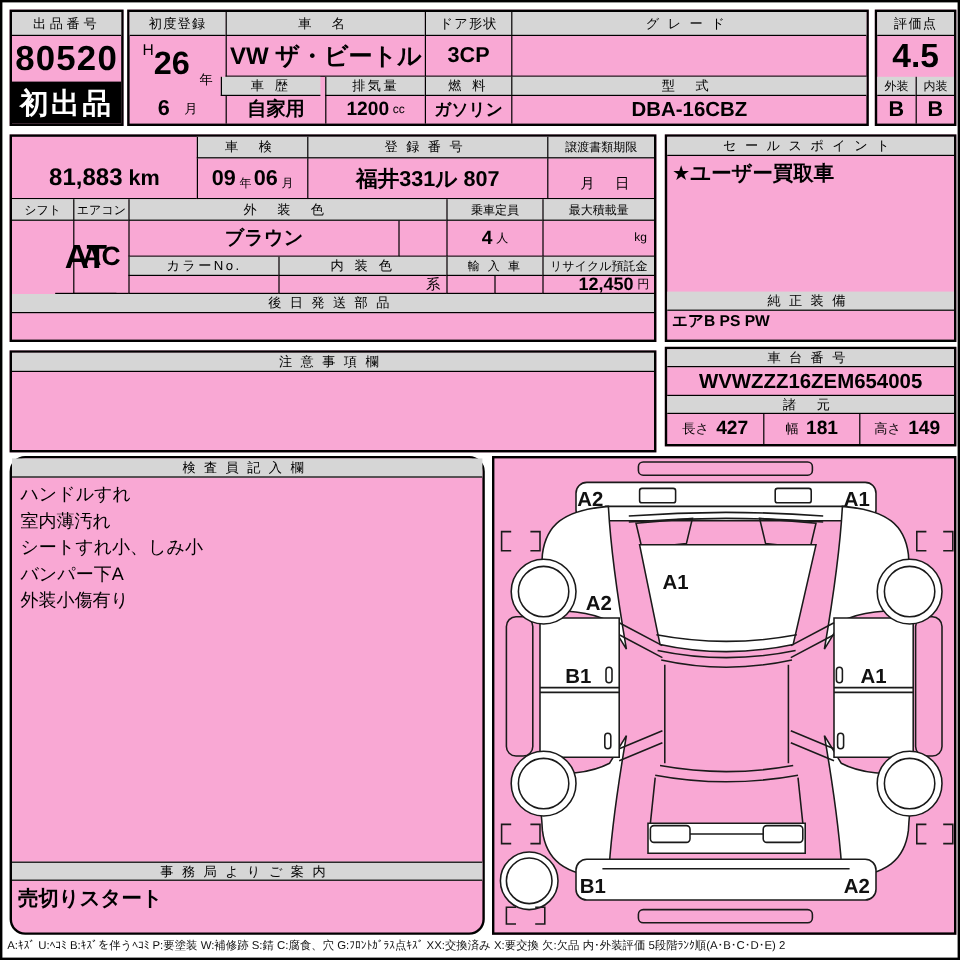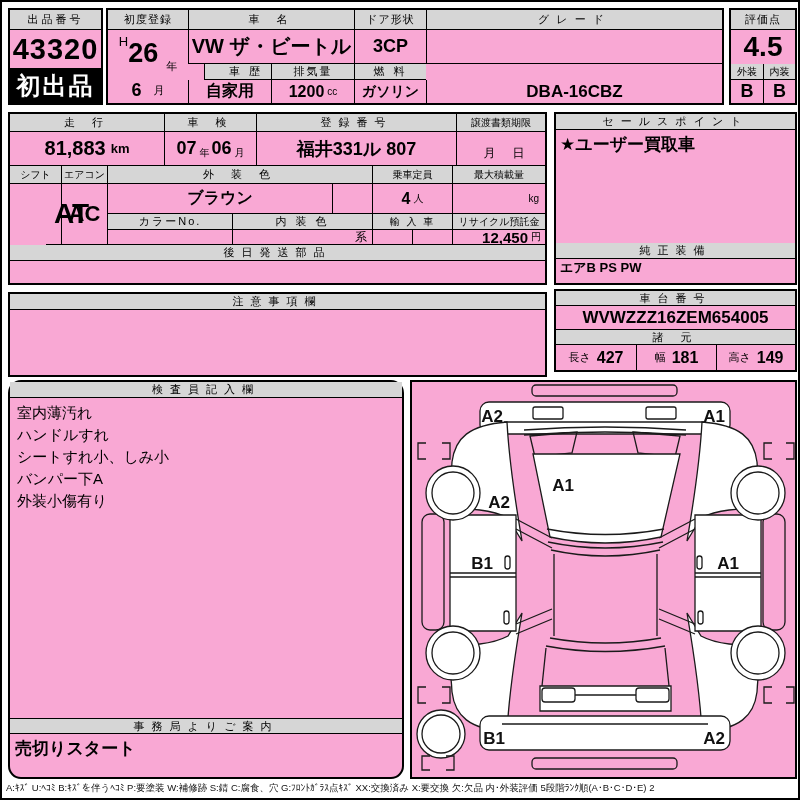--- a/index.html
+++ b/index.html
@@ -27,77 +27,77 @@
   svg *{vector-effect:non-scaling-stroke;}
   .legend{position:absolute;left:4px;top:780px;width:792px;font-size:9.5px;white-space:nowrap;overflow:hidden;color:#111;}
 </style>
 </head>
 <body>
 
 <div class="sheet">
 
   <div class="box" style="left:6px;top:6px;width:95px;height:97px;">
     <div class="c hd bb" style="left:0;top:0;width:91px;height:20px;">出品番号</div>
-    <div class="c" style="left:0;top:20px;width:91px;height:38px;font-size:29px;font-weight:600;letter-spacing:1px;">43320</div>
+    <div class="c" style="left:0;top:20px;width:91px;height:38px;font-size:29px;font-weight:600;letter-spacing:1px;">80520</div>
     <div class="c badge" style="left:0;top:58px;width:91px;height:35px;">初出品</div>
   </div>
 
   <div class="box" style="left:104px;top:6px;width:618px;height:97px;">
     <div class="c hd bb" style="left:0;top:0;width:80px;height:20px;letter-spacing:1px;">初度登録</div>
     <div class="c" style="left:0;top:20px;width:80px;height:47px;">
       <span style="font-size:13px;align-self:flex-start;margin-top:4px;">H</span>
         <span class="val" style="font-size:27px;">26</span>
         <span style="font-size:11px;align-self:flex-end;margin:0 0 3px 8px;">年</span>
     </div>
     <div class="c" style="left:0;top:67px;width:80px;height:26px;">
       <span class="val" style="font-size:18px;">6</span>
         <span style="font-size:11px;margin-left:12px;">月</span>
     </div>
 
     <div class="c hd bb bl w" style="left:80px;top:0;width:166px;height:20px;">車 名</div>
     <div class="c bl bb val" style="left:80px;top:20px;width:166px;height:34px;font-size:20px;">VW ザ・ビートル</div>
-    <div class="c hd bb bl" style="left:96px;top:54px;width:83px;height:16px;">車 歴</div>
+    <div class="c hd bb bl" style="left:76px;top:54px;width:83px;height:16px;">車 歴</div>
     <div class="c hd bb bl" style="left:163px;top:54px;width:83px;height:16px;letter-spacing:2px;">排気量</div>
     <div class="c bl val" style="left:80px;top:70px;width:83px;height:23px;font-size:16px;">自家用</div>
     <div class="c bl" style="left:163px;top:70px;width:83px;height:23px;">
       <span class="val" style="font-size:16px;">1200</span>
         <span class="unit">cc</span>
     </div>
 
     <div class="c hd bb bl" style="left:246px;top:0;width:72px;height:20px;letter-spacing:1px;">ドア形状</div>
     <div class="c bl bb val" style="left:246px;top:20px;width:72px;height:34px;font-size:18px;">3CP</div>
     <div class="c hd bb bl" style="left:246px;top:54px;width:72px;height:16px;">燃 料</div>
     <div class="c bl val" style="left:246px;top:70px;width:72px;height:23px;font-size:14px;">ガソリン</div>
 
     <div class="c hd bb bl w" style="left:318px;top:0;width:296px;height:20px;">グレード</div>
     <div class="c bl bb" style="left:318px;top:20px;width:296px;height:34px;"></div>
+    <div class="c hd bb bl w" style="left:318px;top:54px;width:296px;height:16px;">型 式</div>
     <div class="c bl val" style="left:318px;top:70px;width:296px;height:23px;font-size:17px;">DBA-16CBZ</div>
   </div>
 
   <div class="box" style="left:727px;top:6px;width:68px;height:97px;">
     <div class="c hd bb" style="left:0;top:0;width:64px;height:20px;letter-spacing:1px;">評価点</div>
     <div class="c" style="left:0;top:20px;width:64px;height:34px;font-size:28px;font-weight:600;">4.5</div>
     <div class="c hd bb t" style="left:0;top:54px;width:32px;height:16px;">外装</div>
     <div class="c hd bb bl t" style="left:32px;top:54px;width:32px;height:16px;">内装</div>
     <div class="c val" style="left:0;top:70px;width:32px;height:23px;font-size:18px;">B</div>
     <div class="c bl val" style="left:32px;top:70px;width:32px;height:23px;font-size:18px;">B</div>
   </div>
 
   <div class="box" style="left:6px;top:110px;width:539px;height:173px;">
-    <div class="c hd bb w" style="left:0;top:0;width:154px;height:18px;">走 行</div>
     <div class="c hd bb bl w" style="left:154px;top:0;width:92px;height:18px;">車 検</div>
     <div class="c hd bb bl w" style="left:246px;top:0;width:200px;height:18px;">登録番号</div>
     <div class="c hd bb bl t" style="left:446px;top:0;width:89px;height:18px;">譲渡書類期限</div>
 
     <div class="c bb" style="left:0;top:18px;width:154px;height:34px;">
       <span class="val" style="font-size:20px;">81,883</span>
-        <span style="font-size:13px;font-weight:700;margin-left:5px;">km</span>
+        <span style="font-size:18px;font-weight:700;margin-left:5px;">km</span>
     </div>
     <div class="c bl bb" style="left:154px;top:18px;width:92px;height:34px;">
-      <span class="val" style="font-size:18px;">07</span>
+      <span class="val" style="font-size:18px;">09</span>
         <span class="unit" style="align-self:flex-end;margin-bottom:5px;">年</span>
         <span class="val" style="font-size:18px;margin-left:2px;">06</span>
         <span class="unit" style="align-self:flex-end;margin-bottom:5px;">月</span>
     </div>
     <div class="c bl bb val" style="left:246px;top:18px;width:200px;height:34px;font-size:18px;">福井331ル 807</div>
     <div class="c bl bb" style="left:446px;top:18px;width:89px;height:34px;align-items:flex-end;justify-content:space-around;padding:0 12px 3px 18px;font-size:12px;">
       <span>月</span>
         <span>日</span>
     </div>
 
@@ -168,22 +168,22 @@
     </div>
     <div class="c bl" style="left:160px;top:54px;width:79px;height:25px;">
       <span style="font-size:11px;margin-right:6px;">高さ</span>
         <span class="val" style="font-size:16px;">149</span>
     </div>
   </div>
 
   <div class="box" style="left:6px;top:378px;width:396px;height:399px;border-radius:13px;">
     <div class="c hd bb w" style="left:0;top:0;width:392px;height:16px;">検査員記入欄</div>
     <div style="position:absolute;left:0;top:16px;width:392px;height:320px;padding:4px 7px;box-sizing:border-box;font-size:15px;line-height:22px;">
+      <div>ハンドルすれ</div>
       <div>室内薄汚れ</div>
-      <div>ハンドルすれ</div>
       <div>シートすれ小、しみ小</div>
       <div>バンパー下A</div>
       <div>外装小傷有り</div>
     </div>
     <div class="c hd bb bt w" style="left:0;top:336px;width:392px;height:16px;">事務局よりご案内</div>
     <div class="c topleft biglbl" style="left:0;top:352px;width:392px;height:43px;padding:3px 5px;">売切りスタート</div>
   </div>
 
   <div class="box" style="left:408px;top:378px;width:387px;height:399px;">
     <svg viewBox="0 0 383 395" width="383" height="395" fill="none" stroke="#1a1a1a" stroke-width="1.3">

